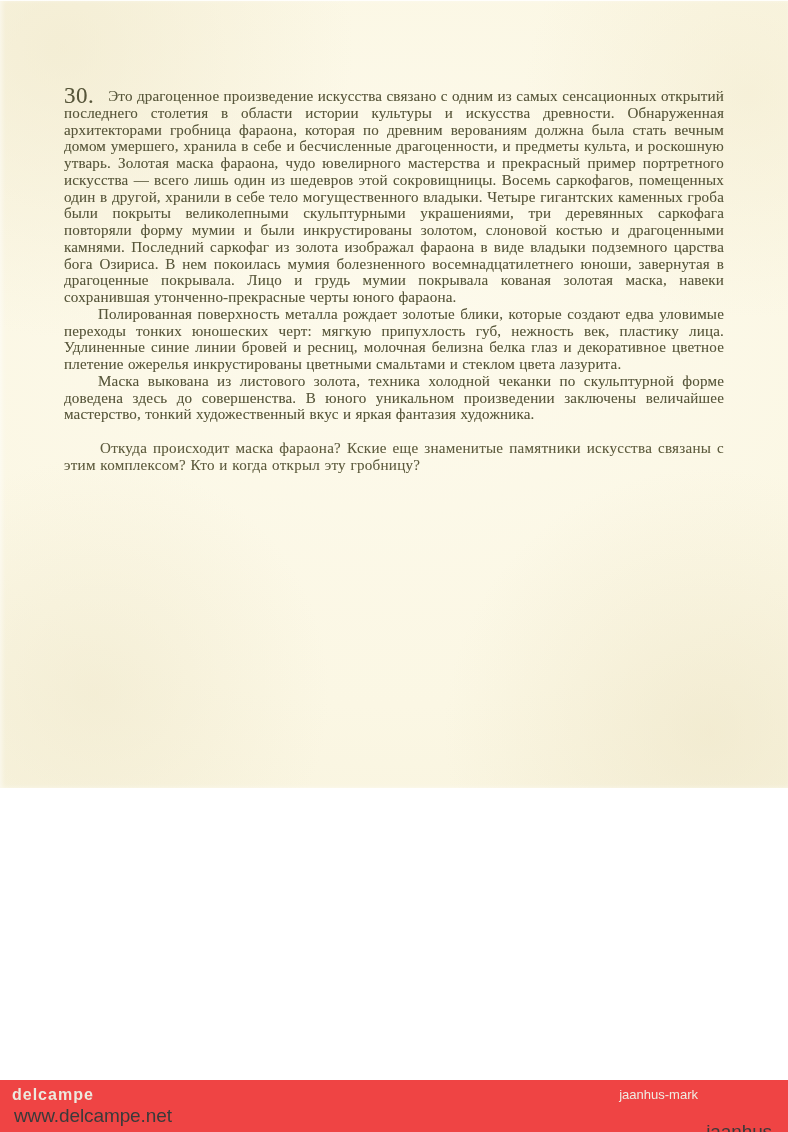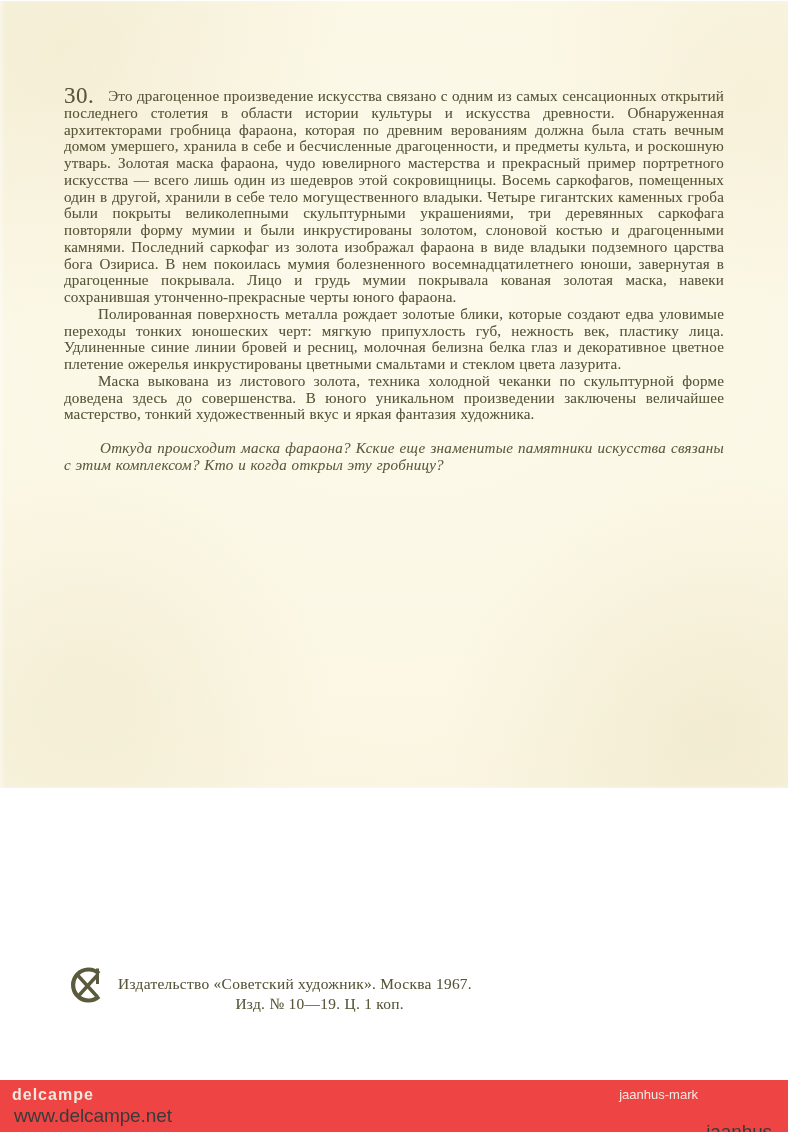--- a/index.html
+++ b/index.html
@@ -79,21 +79,20 @@
     padding-right: 14px;
     position: relative;
     top: 2px;
   }
 
   p.question-par {
     margin: 17px 0 0 0;
     font-size: 15.1px;
     line-height: 17.4px;
     color: #5d5b3e;
-    font-style: italic;
     text-align: justify;
     text-justify: inter-word;
     text-indent: 36px;
     letter-spacing: .25px;
     word-spacing: .6px;
     text-shadow: 0 0 .6px rgba(110,106,70,.3);
   }
 
   
   #imprint {
@@ -202,39 +201,20 @@
 
     <p class="body-par first"><span class="lead-number">30.</span><span>Это драгоценное произведение искусства связано с одним из самых сенсационных открытий последнего столетия в области истории культуры и искусства древности. Обнаруженная архитекторами гробница фараона, которая по древним верованиям должна была стать вечным домом умершего, хранила в себе и бесчисленные драгоценности, и предметы культа, и роскошную утварь. Золотая маска фараона, чудо ювелирного мастерства и прекрасный пример портретного искусства — всего лишь один из шедевров этой сокровищницы. Восемь саркофагов, помещенных один в другой, хранили в себе тело могущественного владыки. Четыре гигантских каменных гроба были покрыты великолепными скульптурными украшениями, три деревянных саркофага повторяли форму мумии и были инкрустированы золотом, слоновой костью и драгоценными камнями. Последний саркофаг из золота изображал фараона в виде владыки подземного царства бога Озириса. В нем покоилась мумия болезненного восемнадцатилетнего юноши, завернутая в драгоценные покрывала. Лицо и грудь мумии покрывала кованая золотая маска, навеки сохранившая утонченно-прекрасные черты юного фараона.</span></p>
 
     <p class="body-par">Полированная поверхность металла рождает золотые блики, которые создают едва уловимые переходы тонких юношеских черт: мягкую припухлость губ, нежность век, пластику лица. Удлиненные синие линии бровей и ресниц, молочная белизна белка глаз и декоративное цветное плетение ожерелья инкрустированы цветными смальтами и стеклом цвета лазурита.</p>
 
     <p class="body-par">Маска выкована из листового золота, техника холодной чеканки по скульптурной форме доведена здесь до совершенства. В юного уникальном произведении заключены величайшее мастерство, тонкий художественный вкус и яркая фантазия художника.</p>
 
     <p class="question-par">Откуда происходит маска фараона? Кские еще знаменитые памятники искусства связаны с этим комплексом? Кто и когда открыл эту гробницу?</p>
   </div>
 
-  <div id="imprint">
-    <div id="imprint-row">
-
-      <div id="publisher-logo">
-        <svg width="46" height="46" viewBox="0 0 46 46" aria-hidden="true">
-          <path d="M35 11.5 A15.5 15.5 0 1 0 35 34.5" fill="none" stroke="#5b5a3d" stroke-width="4.2" stroke-linecap="butt"></path>
-          <line x1="33.5" y1="6.5" x2="33.5" y2="22" stroke="#5b5a3d" stroke-width="3"></line>
-          <line x1="13.5" y1="13" x2="33.5" y2="35" stroke="#5b5a3d" stroke-width="3.4"></line>
-          <line x1="33.5" y1="13" x2="13.5" y2="35" stroke="#5b5a3d" stroke-width="3.4"></line>
-        </svg>
-      </div>
-
-      <div id="imprint-lines">
-        <div class="imprint-line">Издательство «Советский художник». Москва 1967.</div>
-        <div class="imprint-line second">Изд. № 10—19. Ц. 1 коп.</div>
-      </div>
-
-    </div>
-  </div>
 
 </div>
 
 <div id="watermark-strip">
 
   <div id="wm-left">
     <div id="wm-left-logo">delcampe</div>
     <div id="wm-left-text">www.delcampe.net</div>
   </div>
 

